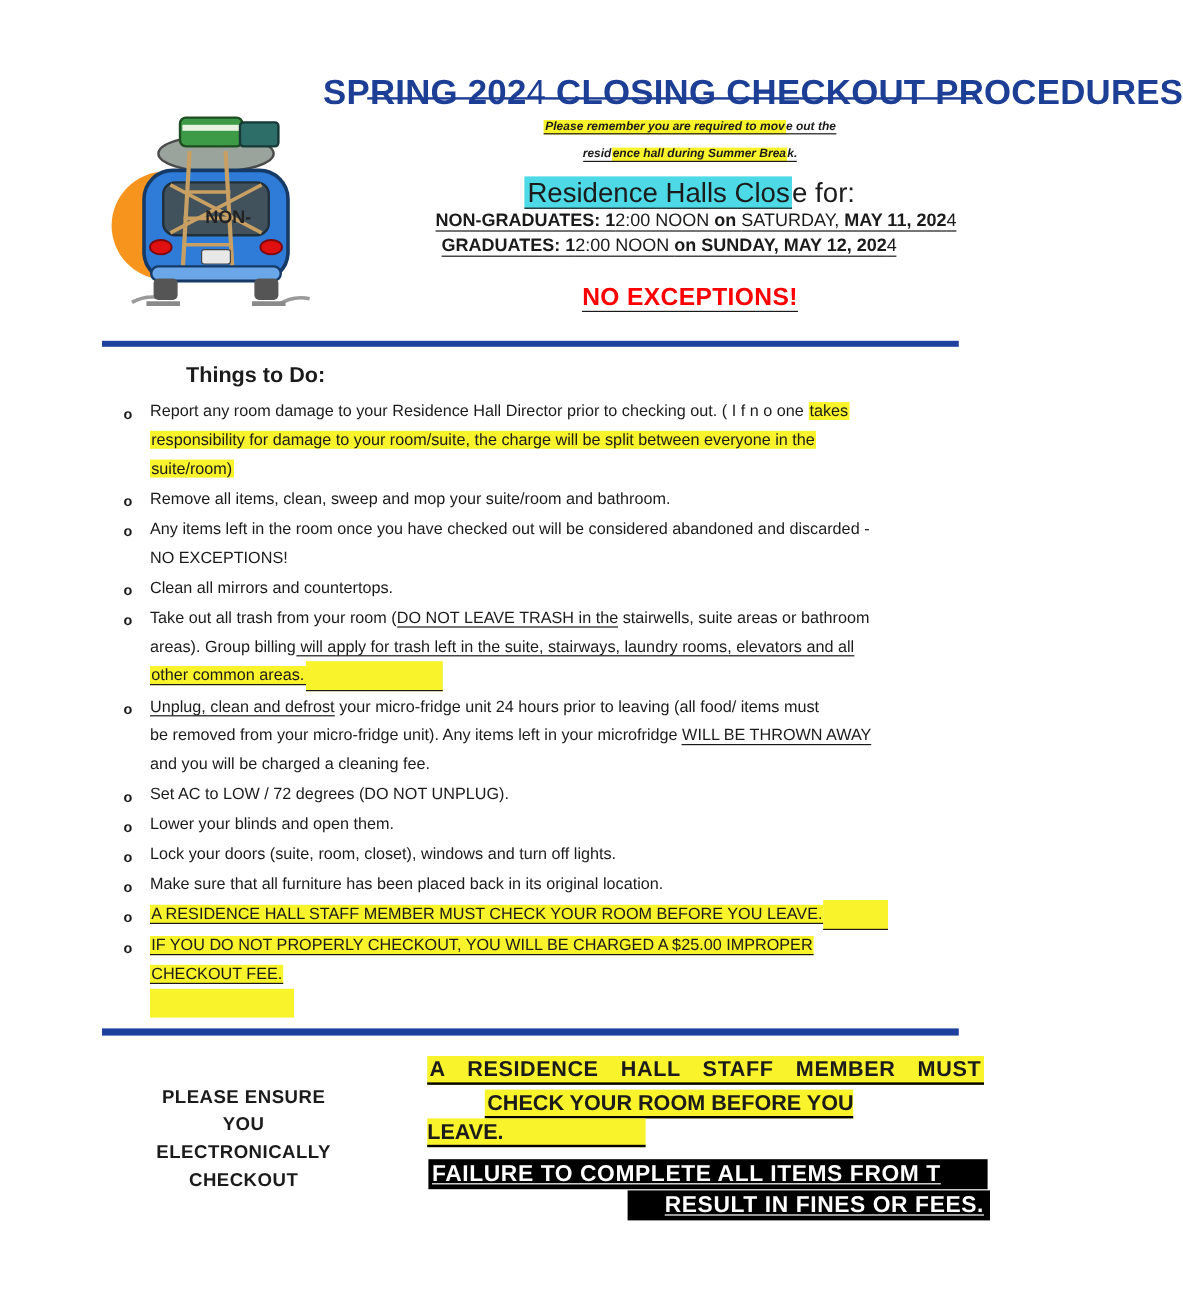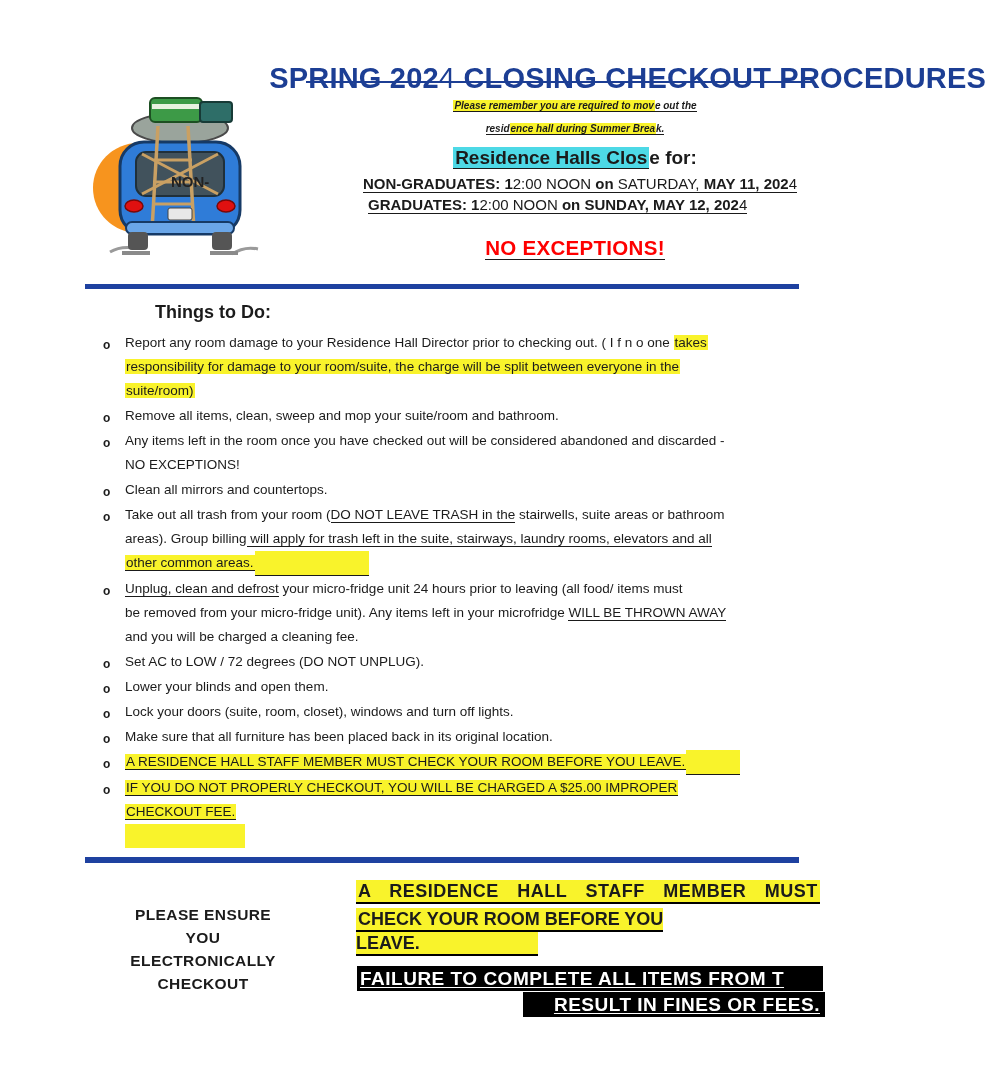--- a/index.html
+++ b/index.html
@@ -14,21 +14,21 @@
   .hl-yellow{background:var(--highlight-yellow);padding:0 1px;}
   .hl-cyan{background:var(--highlight-cyan);padding:0 2px;}
 
   .title{position:absolute;left:170px;top:42px;width:816px;text-align:right;font-size:29px;line-height:34px;color:var(--title-blue);font-weight:400;letter-spacing:.2px;}
   .title-underline{position:absolute;left:306px;top:81px;width:506px;height:2px;background:var(--title-blue);}
 
   .car-art{position:absolute;left:92px;top:90px;width:185px;height:185px;}
   .artifact-text{position:absolute;left:171px;top:173px;font-size:15px;font-weight:700;color:#222;}
 
   .reminder{position:absolute;left:340px;top:94px;width:470px;text-align:center;font-size:10px;line-height:23px;font-weight:700;font-style:italic;}
-  .halls-close{position:absolute;left:340px;top:147px;width:470px;text-align:center;font-size:19px;font-weight:700;}
+  .halls-close{position:absolute;left:340px;top:147px;width:470px;text-align:center;font-size:23px;font-weight:400;}
   .deadline{position:absolute;font-size:15px;line-height:21px;margin-left:41px;}
   .nongrad{left:322px;top:173px;}
   .grad{left:327px;top:194px;}
   .no-exceptions{position:absolute;left:340px;top:236px;width:470px;text-align:center;font-size:20.5px;letter-spacing:.3px;}
 
   .rule{position:absolute;left:85px;width:714px;background:var(--rule-blue);}
   .rule-top{top:284px;height:5px;}
   .rule-bottom{top:857px;height:6px;}
 
   .todo-heading{position:absolute;left:155px;top:302px;font-size:18px;font-weight:700;}
@@ -36,21 +36,21 @@
   .todo-item{display:flex;margin-bottom:1px;}
   .bullet{flex:0 0 12px;margin-right:10px;font-size:12px;font-weight:700;line-height:24px;position:relative;top:2px;}
   .todo-text{flex:1;font-size:13.5px;line-height:24px;}
 
   .footer-left{position:absolute;left:100px;top:903px;width:206px;text-align:center;font-size:15.5px;font-weight:700;line-height:23px;letter-spacing:.4px;}
 
   .footer-right{position:absolute;left:356px;top:879px;width:466px;font-size:18px;font-weight:600;line-height:24px;}
   .yl-row{margin-bottom:4px;}
   .yl{background:var(--highlight-yellow);border-bottom:2.5px solid #000;padding:1px 2px;}
   .l1{word-spacing:13px;letter-spacing:.5px;}
-  .l2{padding-right:118px;}
+  .l2{padding-right:118px;margin-left:48px;}
 
   .black-bar{position:absolute;background:var(--bar-black);color:#fff;height:25px;line-height:25px;font-weight:700;font-size:19px;white-space:nowrap;overflow:hidden;letter-spacing:.5px;}
   .bar1{left:357px;top:966px;width:463px;padding-left:3px;}
   .bar2{left:523px;top:992px;width:297px;text-align:right;padding-right:5px;}
   .bar-text{text-decoration:underline;text-underline-offset:2px;}
 </style>
 </head>
 <body>
 
 <div class="page">

